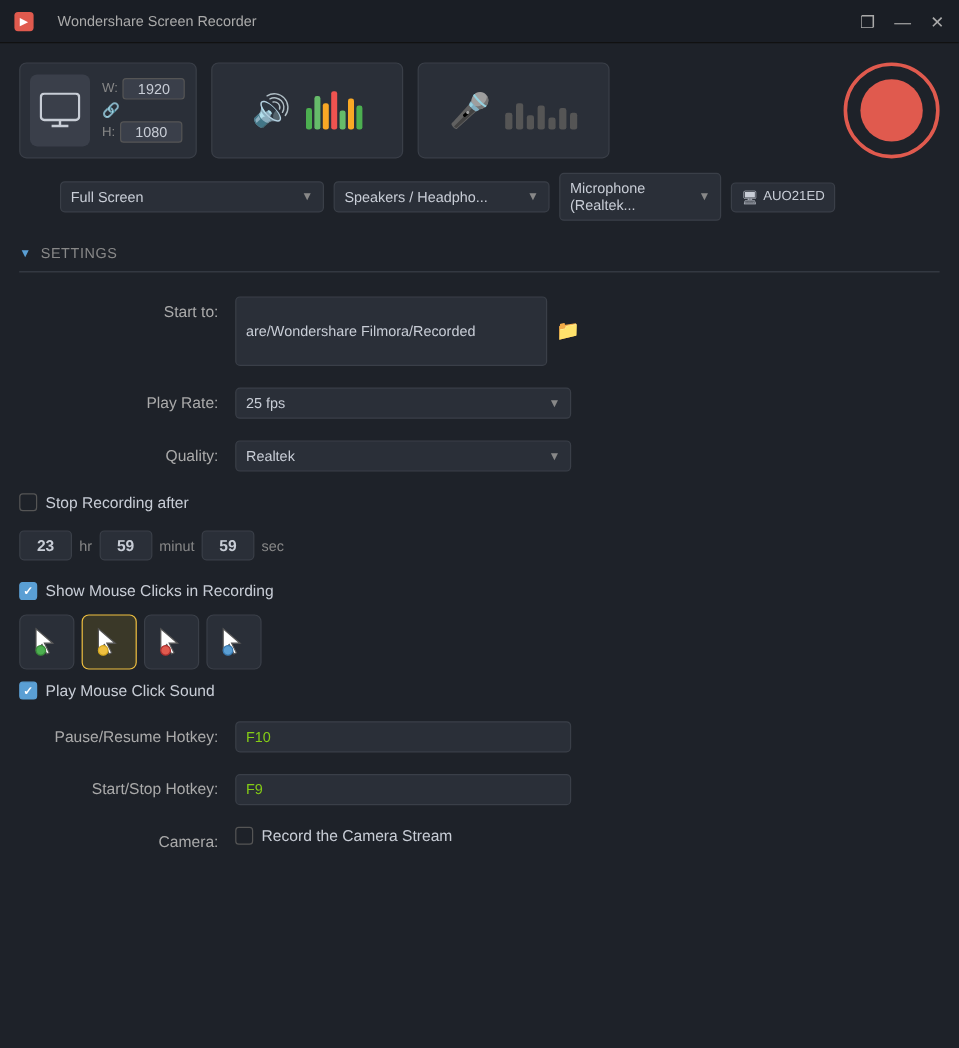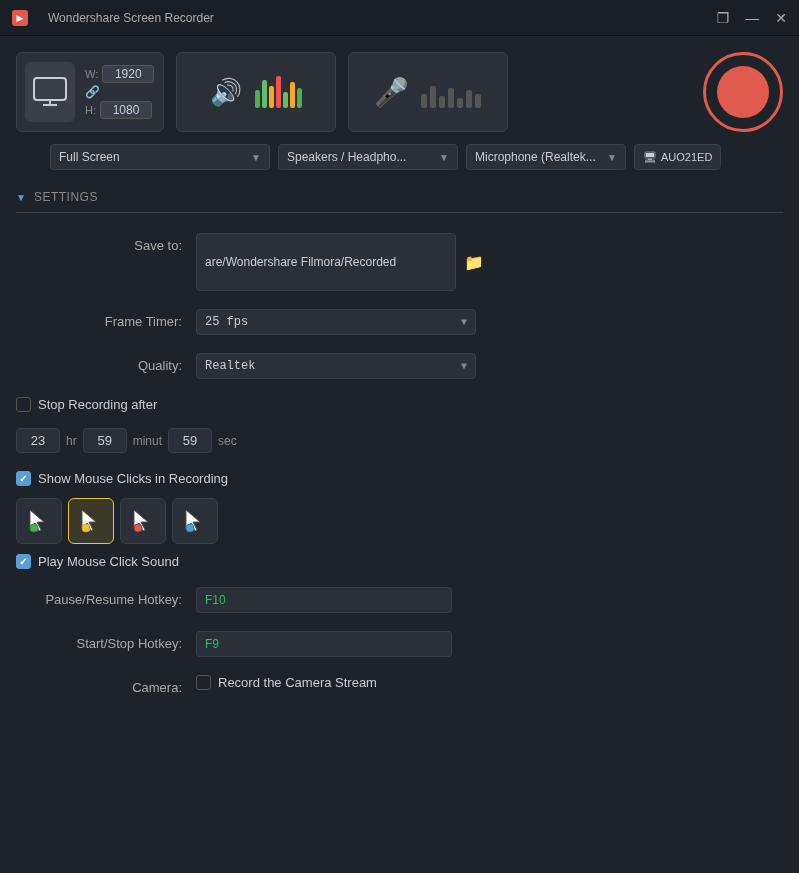--- a/index.html
+++ b/index.html
@@ -201,41 +201,42 @@
     .record-dot {
       width: 52px;
       height: 52px;
       border-radius: 50%;
       background: #e05a4e;
     }
 
     
     .dropdown-row {
       display: flex;
+      align-items: center;
       gap: 8px;
       margin-bottom: 20px;
       padding-left: 34px;
     }
     .dropdown-select {
       background: #2a2f38;
       border: 1px solid #3a3f48;
       border-radius: 4px;
       color: #c8cdd6;
       font-size: 12px;
       padding: 5px 8px;
       cursor: pointer;
       display: flex;
       align-items: center;
       justify-content: space-between;
       gap: 4px;
       position: relative;
     }
     .dropdown-select.wide { width: 220px; }
     .dropdown-select.medium { width: 180px; }
-    .dropdown-select.narrow { width: 160px; }
+    .dropdown-select.narrow { width: 135px; }
     .chevron { font-size: 10px; color: #888; }
 
     .monitor-badge {
       background: #2a2f38;
       border: 1px solid #3a3f48;
       border-radius: 4px;
       color: #c8cdd6;
       font-size: 11px;
       padding: 5px 8px;
       display: flex;
@@ -316,21 +317,20 @@
       border: 1px solid #3a3f48;
       border-radius: 4px;
       color: #c8cdd6;
       font-size: 12px;
       padding: 5px 8px;
       width: 280px;
       display: flex;
       align-items: center;
       justify-content: space-between;
       cursor: pointer;
-      font-family: Liberation Mono, monospace;
     }
 
     
     .checkbox-wrap {
       display: flex;
       align-items: flex-start;
       gap: 7px;
     }
     .custom-checkbox {
       width: 15px;
@@ -359,20 +359,21 @@
     .timer-input {
       background: #2a2f38;
       border: 1px solid #3a3f48;
       border-radius: 4px;
       color: #c8cdd6;
       font-size: 13px;
       padding: 4px 6px;
       width: 44px;
       text-align: center;
       outline: none;
+      font-weight: bold;
     }
     .timer-unit { color: #888; font-size: 12px; }
 
     
     .cursor-options {
       display: flex;
       gap: 6px;
       margin-top: 8px;
     }
     .cursor-btn {
@@ -390,24 +391,24 @@
     .cursor-btn.active {
       background: #3a3f4a;
       border-color: #5a9fd4;
     }
 
     
     .hotkey-input {
       background: #2a2f38;
       border: 1px solid #3a3f48;
       border-radius: 4px;
-      color: #22c55e;
+      color: #84cc16;
       font-size: 12px;
       padding: 5px 8px;
-      width: 256px;
+      width: 280px;
       outline: none;
     }
 
     
     .cursor-btn:nth-child(2) { border-color: #f0c040; background: #3a3a28; }
 
     
     .mouse-col {
       display: flex;
       flex-direction: column;
@@ -509,29 +510,29 @@
     </div>
   </div>
 
   <div class="settings-section">
     <div class="settings-header">
       <span class="settings-toggle">▼</span>
       <span class="settings-label">SETTINGS</span>
     </div>
 
     <div class="form-row">
-      <div class="form-label">Save to:</div>
+      <div class="form-label">Start to:</div>
       <div class="form-control">
         <input class="save-path-input" type="text" value="are/Wondershare Filmora/Recorded" style="">
         <button class="folder-btn">📁</button>
       </div>
     </div>
 
     <div class="form-row">
-      <div class="form-label">Frame Timer:</div>
+      <div class="form-label">Play Rate:</div>
       <div class="form-control">
         <div class="form-dropdown">
           <span>25 fps</span>
           <span class="chevron">▼</span>
         </div>
       </div>
     </div>
 
     <div class="form-row">
       <div class="form-label">Quality:</div>

